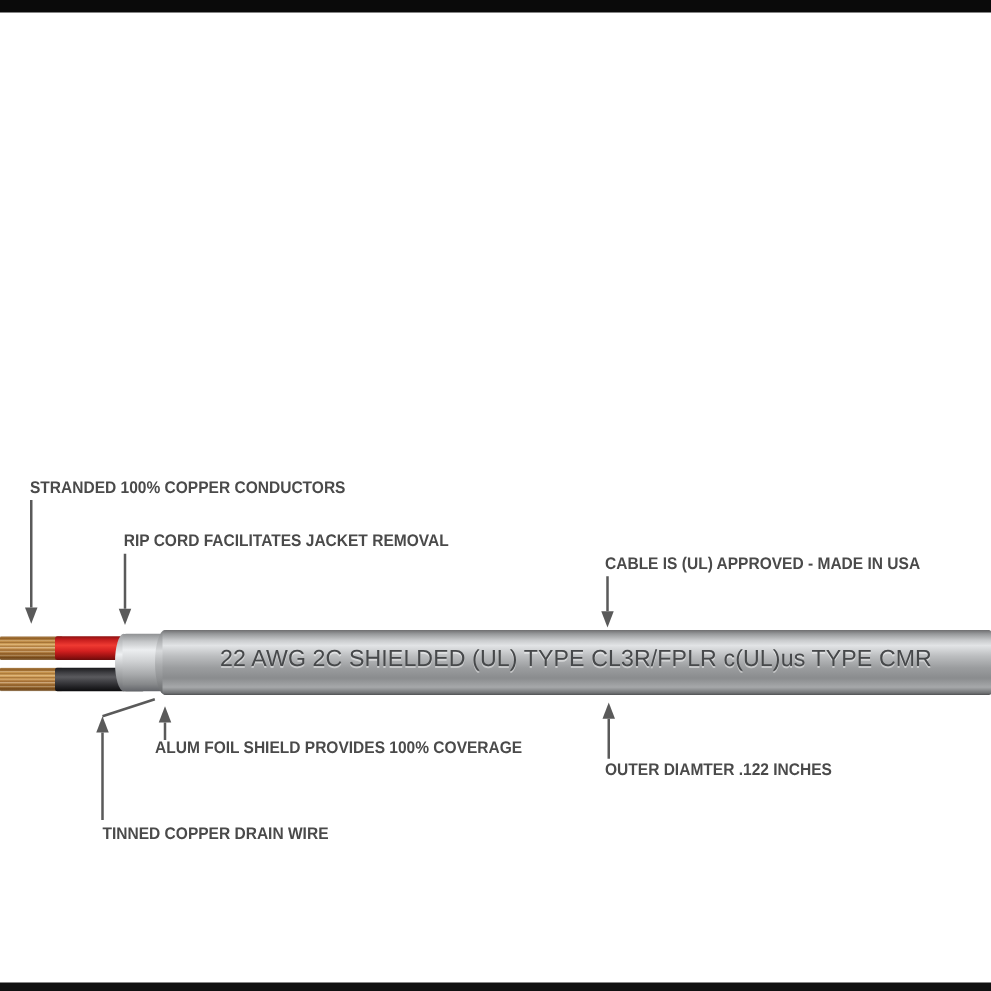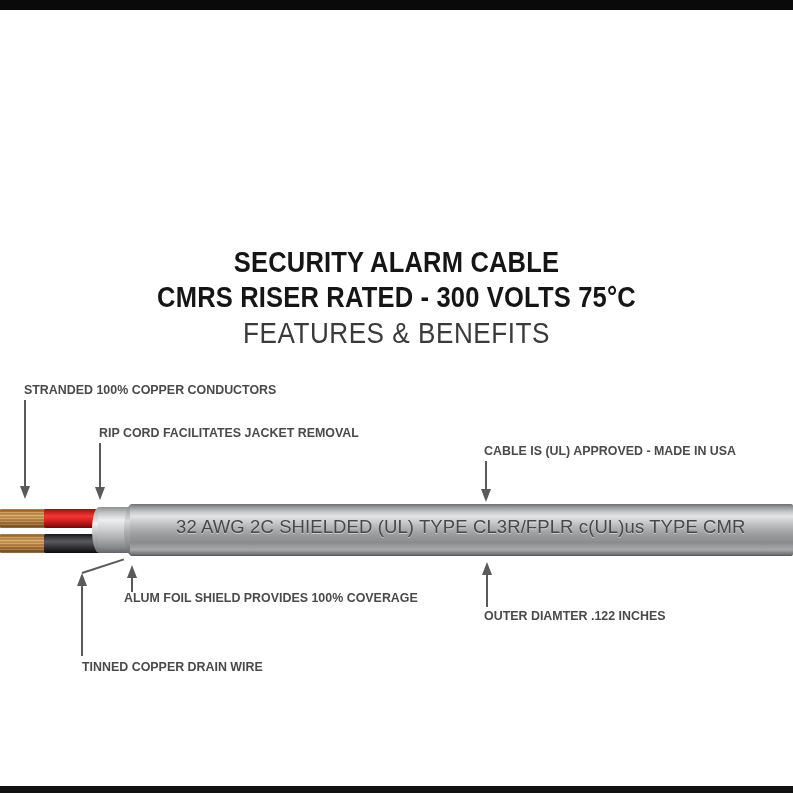--- a/index.html
+++ b/index.html
@@ -241,25 +241,20 @@
   }
 </style>
 </head>
 <body>
 
 <div id="canvas">
 
   <div class="bar-top"></div>
   <div class="bar-bottom"></div>
 
-  <div class="title-block">
-    <div class="title-line1">SECURITY ALARM CABLE</div>
-    <div class="title-line2">CMRS RISER RATED - 300 VOLTS 75°C</div>
-    <div class="title-line3">FEATURES &amp; BENEFITS</div>
-  </div>
 
   <div class="callout" style="left:24px; top:382px;">STRANDED 100% COPPER CONDUCTORS</div>
 
   <div class="callout" style="left:99px; top:425px;">RIP CORD FACILITATES JACKET REMOVAL</div>
 
   <div class="callout" style="left:484px; top:443px;">CABLE IS (UL) APPROVED - MADE IN USA</div>
 
   <div class="callout" style="left:124px; top:590px;">ALUM FOIL SHIELD PROVIDES 100% COVERAGE</div>
 
   <div class="callout" style="left:484px; top:608px;">OUTER DIAMTER .122 INCHES</div>
@@ -294,16 +289,16 @@
     <div class="cond-black"></div>
 
     <div class="cond-gap"></div>
 
     <div class="foil-end"></div>
     <div class="foil"></div>
 
     <div class="jacket-end"></div>
     <div class="jacket"></div>
 
-    <div class="jacket-text">32 AWG 2C SHIELDED (UL) TYPE CL3R/FPLR c(UL)us TYPE CMR</div>
+    <div class="jacket-text">22 AWG 2C SHIELDED (UL) TYPE CL3R/FPLR c(UL)us TYPE CMR</div>
   </div>
 
 </div>
 
 </body></html>

